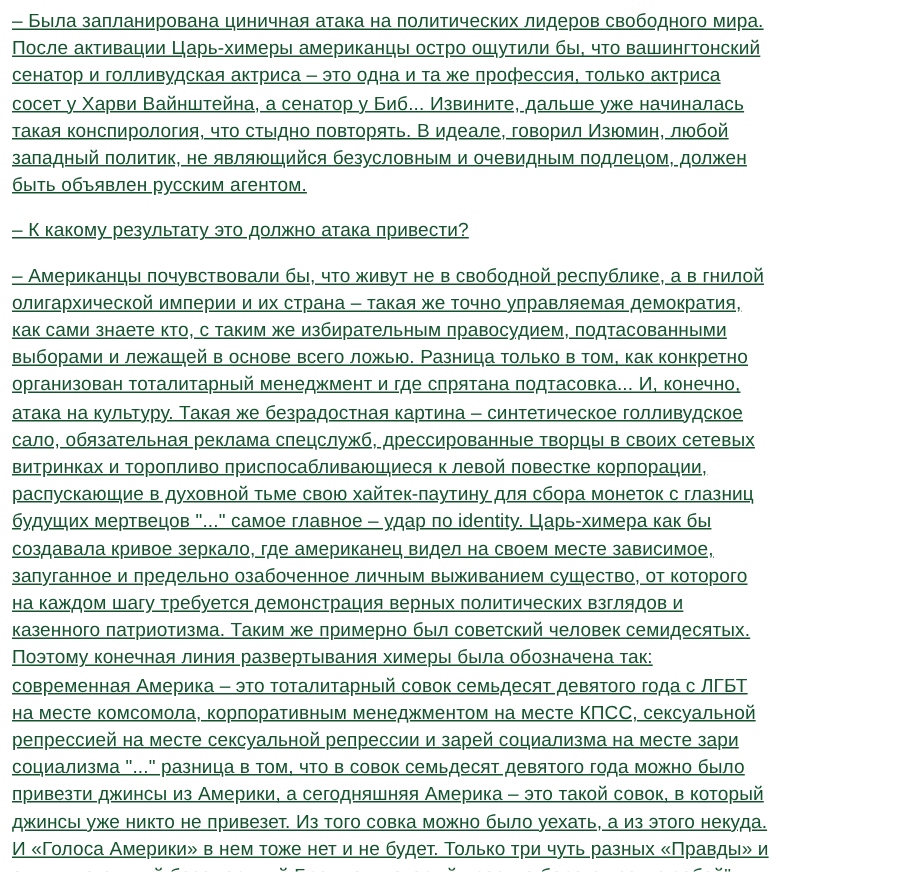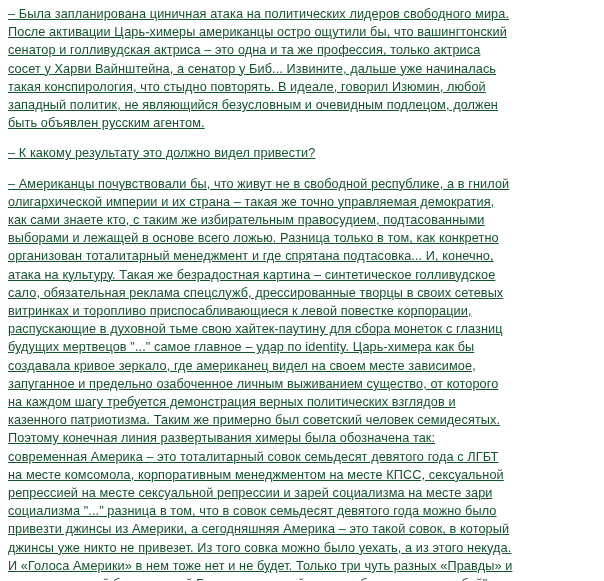--- a/index.html
+++ b/index.html
@@ -36,19 +36,19 @@
   .attribution {
     margin: 6px 0 0 0;
   }
 </style>
 </head>
 <body>
 
 <main class="article">
   <p class="para">– Была запланирована циничная атака на политических лидеров свободного мира. После активации Царь-химеры американцы остро ощутили бы, что вашингтонский сенатор и голливудская актриса – это одна и та же профессия, только актриса сосет у Харви Вайнштейна, а сенатор у Биб... Извините, дальше уже начиналась такая конспирология, что стыдно повторять. В идеале, говорил Изюмин, любой западный политик, не являющийся безусловным и очевидным подлецом, должен быть объявлен русским агентом.</p>
 
-  <p class="para">– К какому результату это должно видел привести?</p>
+  <p class="para">– К какому результату это должно атака привести?</p>
 
   <p class="para mb0">– Американцы почувствовали бы, что живут не в свободной республике, а в гнилой олигархической империи и их страна – такая же точно управляемая демократия, как сами знаете кто, с таким же избирательным правосудием, подтасованными выборами и лежащей в основе всего ложью. Разница только в том, как конкретно организован тоталитарный менеджмент и где спрятана подтасовка... И, конечно, атака на культуру. Такая же безрадостная картина – синтетическое голливудское сало, обязательная реклама спецслужб, дрессированные творцы в своих сетевых витринках и торопливо приспосабливающиеся к левой повестке корпорации, распускающие в духовной тьме свою хайтек-паутину для сбора монеток с глазниц будущих мертвецов "..." самое главное – удар по identity. Царь-химера как бы создавала кривое зеркало, где американец видел на своем месте зависимое, запуганное и предельно озабоченное личным выживанием существо, от которого на каждом шагу требуется демонстрация верных политических взглядов и казенного патриотизма. Таким же примерно был советский человек семидесятых. Поэтому конечная линия развертывания химеры была обозначена так: современная Америка – это тоталитарный совок семьдесят девятого года с ЛГБТ на месте комсомола, корпоративным менеджментом на месте КПСС, сексуальной репрессией на месте сексуальной репрессии и зарей социализма на месте зари социализма "..." разница в том, что в совок семьдесят девятого года можно было привезти джинсы из Америки, а сегодняшняя Америка – это такой совок, в который джинсы уже никто не привезет. Из того совка можно было уехать, а из этого некуда. И «Голоса Америки» в нем тоже нет и не будет. Только три чуть разных «Правды» и один многоликий бессмертный Брежнев, который яростно борется сам с собой".</p>
 
   <div class="separator">==</div>
 
 </main>
 
 </body></html>

